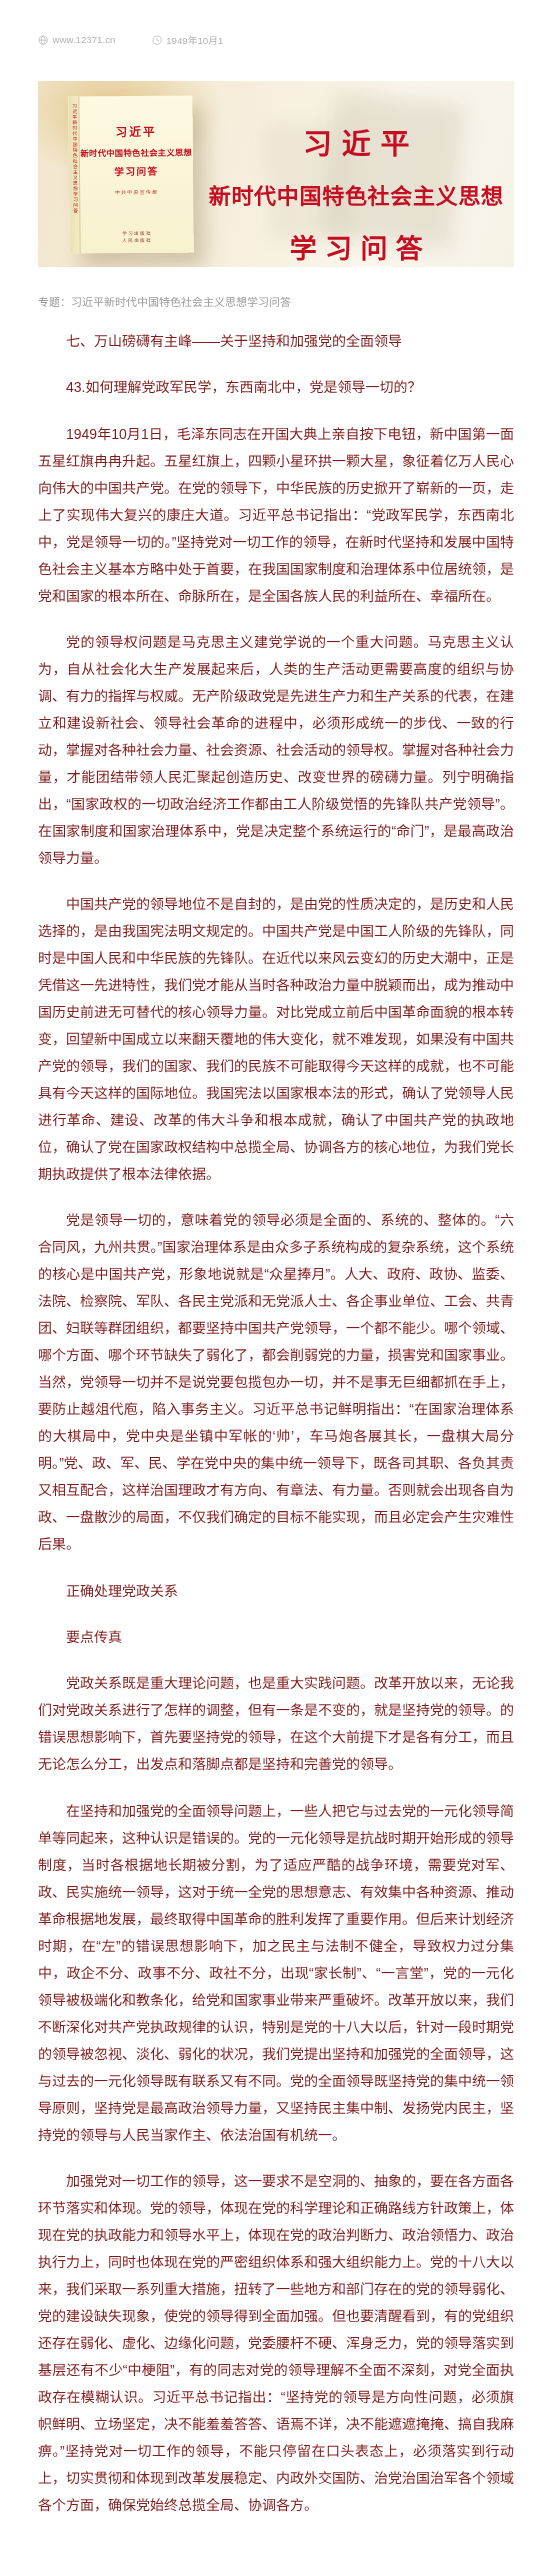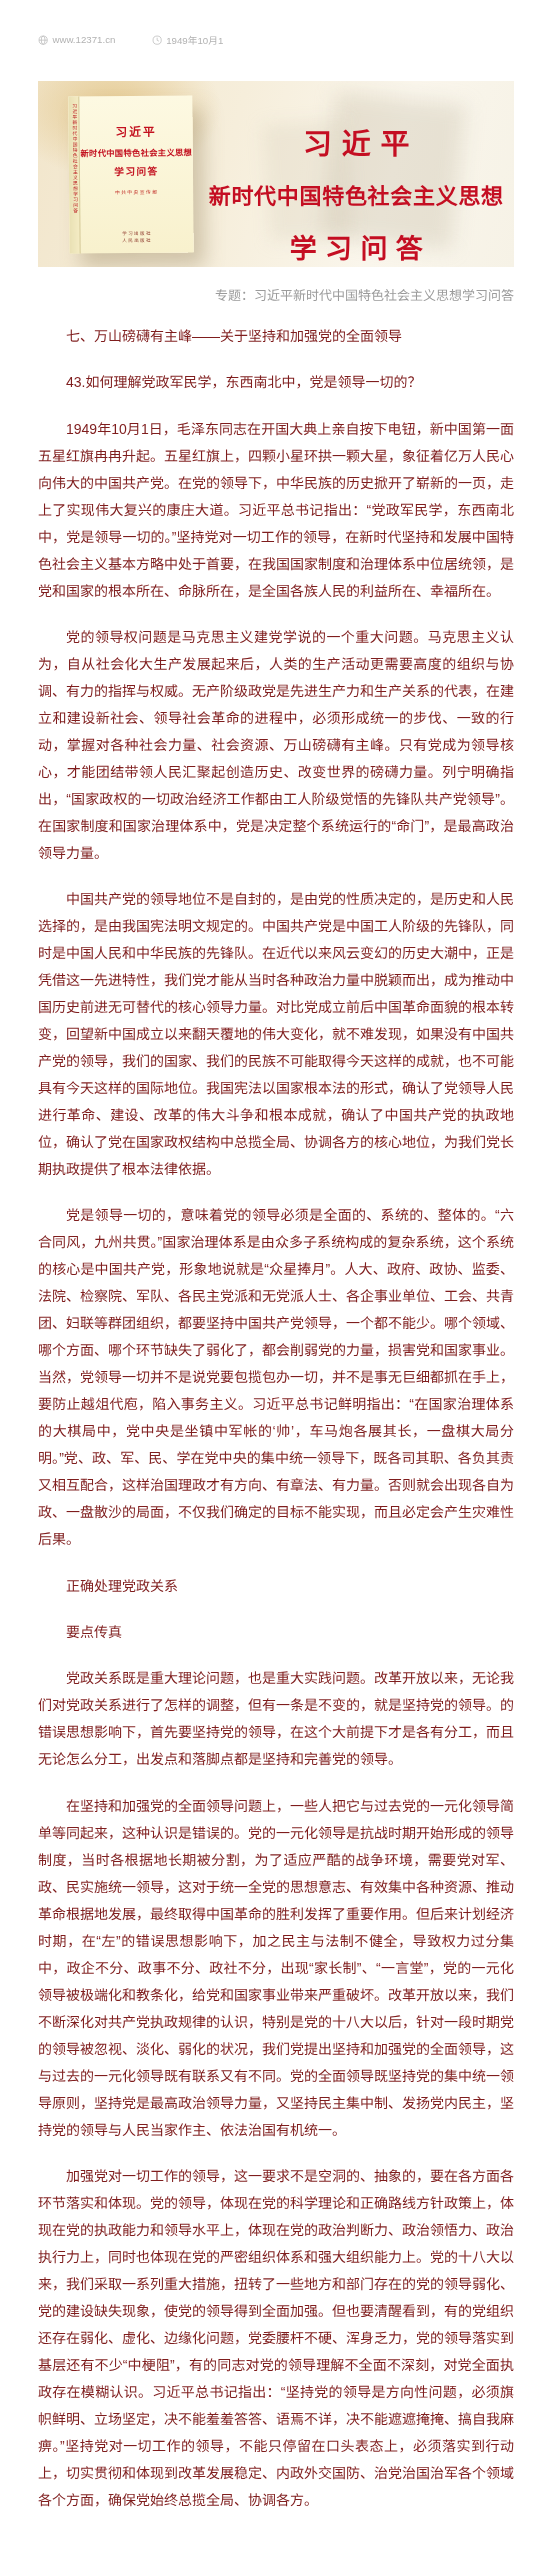--- a/index.html
+++ b/index.html
@@ -98,24 +98,24 @@
     position: absolute; left: 166px; right: 5.5px; top: 39px;
     text-align: center;
     color: #c40e22;
     font-weight: 700;
   }
   .hero-banner .l1 { font-size: 29px; letter-spacing: 9.7px; text-indent: 9.7px; }
   .hero-banner .l2 { font-size: 22px; letter-spacing: 0.7px; margin-top: 16.6px; }
   .hero-banner .l3 { font-size: 27px; letter-spacing: 8.3px; text-indent: 8.3px; margin-top: 16.6px; }
 
   figcaption.caption {
-    margin-top: 18px;
-    text-align: right;
+    margin-top: 26px;
+    text-align: left;
     color: #9b9b9b;
-    font-size: 13px;
+    font-size: 11px;
   }
 
   
   article.body { margin-top: 15px; }
   article.body p {
     font-size: 14px;
     line-height: 27px;
     margin: 19.3px 0;
     text-indent: 2em;
     color: #7f1d1d;
@@ -180,21 +180,21 @@
         <div class="l3">学习问答</div>
       </div>
     </div>
     <figcaption class="caption">专题：习近平新时代中国特色社会主义思想学习问答</figcaption>
   </figure>
 
   <article class="body">
     <p>七、万山磅礴有主峰——关于坚持和加强党的全面领导</p>
     <p>43.如何理解党政军民学，东西南北中，党是领导一切的？</p>
     <p>1949年10月1日，毛泽东同志在开国大典上亲自按下电钮，新中国第一面五星红旗冉冉升起。五星红旗上，四颗小星环拱一颗大星，象征着亿万人民心向伟大的中国共产党。在党的领导下，中华民族的历史掀开了崭新的一页，走上了实现伟大复兴的康庄大道。习近平总书记指出：“党政军民学，东西南北中，党是领导一切的。”坚持党对一切工作的领导，在新时代坚持和发展中国特色社会主义基本方略中处于首要，在我国国家制度和治理体系中位居统领，是党和国家的根本所在、命脉所在，是全国各族人民的利益所在、幸福所在。</p>
-    <p>党的领导权问题是马克思主义建党学说的一个重大问题。马克思主义认为，自从社会化大生产发展起来后，人类的生产活动更需要高度的组织与协调、有力的指挥与权威。无产阶级政党是先进生产力和生产关系的代表，在建立和建设新社会、领导社会革命的进程中，必须形成统一的步伐、一致的行动，掌握对各种社会力量、社会资源、万山磅礴有主峰。只有党成为领导核心，才能团结带领人民汇聚起创造历史、改变世界的磅礴力量。列宁明确指出，“国家政权的一切政治经济工作都由工人阶级觉悟的先锋队共产党领导”。在国家制度和国家治理体系中，党是决定整个系统运行的“命门”，是最高政治领导力量。</p>
+    <p>党的领导权问题是马克思主义建党学说的一个重大问题。马克思主义认为，自从社会化大生产发展起来后，人类的生产活动更需要高度的组织与协调、有力的指挥与权威。无产阶级政党是先进生产力和生产关系的代表，在建立和建设新社会、领导社会革命的进程中，必须形成统一的步伐、一致的行动，掌握对各种社会力量、社会资源、社会活动的领导权。掌握对各种社会力量，才能团结带领人民汇聚起创造历史、改变世界的磅礴力量。列宁明确指出，“国家政权的一切政治经济工作都由工人阶级觉悟的先锋队共产党领导”。在国家制度和国家治理体系中，党是决定整个系统运行的“命门”，是最高政治领导力量。</p>
     <p>中国共产党的领导地位不是自封的，是由党的性质决定的，是历史和人民选择的，是由我国宪法明文规定的。中国共产党是中国工人阶级的先锋队，同时是中国人民和中华民族的先锋队。在近代以来风云变幻的历史大潮中，正是凭借这一先进特性，我们党才能从当时各种政治力量中脱颖而出，成为推动中国历史前进无可替代的核心领导力量。对比党成立前后中国革命面貌的根本转变，回望新中国成立以来翻天覆地的伟大变化，就不难发现，如果没有中国共产党的领导，我们的国家、我们的民族不可能取得今天这样的成就，也不可能具有今天这样的国际地位。我国宪法以国家根本法的形式，确认了党领导人民进行革命、建设、改革的伟大斗争和根本成就，确认了中国共产党的执政地位，确认了党在国家政权结构中总揽全局、协调各方的核心地位，为我们党长期执政提供了根本法律依据。</p>
     <p>党是领导一切的，意味着党的领导必须是全面的、系统的、整体的。“六合同风，九州共贯。”国家治理体系是由众多子系统构成的复杂系统，这个系统的核心是中国共产党，形象地说就是“众星捧月”。人大、政府、政协、监委、法院、检察院、军队、各民主党派和无党派人士、各企事业单位、工会、共青团、妇联等群团组织，都要坚持中国共产党领导，一个都不能少。哪个领域、哪个方面、哪个环节缺失了弱化了，都会削弱党的力量，损害党和国家事业。当然，党领导一切并不是说党要包揽包办一切，并不是事无巨细都抓在手上，要防止越俎代庖，陷入事务主义。习近平总书记鲜明指出：“在国家治理体系的大棋局中，党中央是坐镇中军帐的‘帅’，车马炮各展其长，一盘棋大局分明。”党、政、军、民、学在党中央的集中统一领导下，既各司其职、各负其责又相互配合，这样治国理政才有方向、有章法、有力量。否则就会出现各自为政、一盘散沙的局面，不仅我们确定的目标不能实现，而且必定会产生灾难性后果。</p>
     <p>正确处理党政关系</p>
     <p>要点传真</p>
     <p>党政关系既是重大理论问题，也是重大实践问题。改革开放以来，无论我们对党政关系进行了怎样的调整，但有一条是不变的，就是坚持党的领导。的错误思想影响下，首先要坚持党的领导，在这个大前提下才是各有分工，而且无论怎么分工，出发点和落脚点都是坚持和完善党的领导。</p>
     <p>在坚持和加强党的全面领导问题上，一些人把它与过去党的一元化领导简单等同起来，这种认识是错误的。党的一元化领导是抗战时期开始形成的领导制度，当时各根据地长期被分割，为了适应严酷的战争环境，需要党对军、政、民实施统一领导，这对于统一全党的思想意志、有效集中各种资源、推动革命根据地发展，最终取得中国革命的胜利发挥了重要作用。但后来计划经济时期，在“左”的错误思想影响下，加之民主与法制不健全，导致权力过分集中，政企不分、政事不分、政社不分，出现“家长制”、“一言堂”，党的一元化领导被极端化和教条化，给党和国家事业带来严重破坏。改革开放以来，我们不断深化对共产党执政规律的认识，特别是党的十八大以后，针对一段时期党的领导被忽视、淡化、弱化的状况，我们党提出坚持和加强党的全面领导，这与过去的一元化领导既有联系又有不同。党的全面领导既坚持党的集中统一领导原则，坚持党是最高政治领导力量，又坚持民主集中制、发扬党内民主，坚持党的领导与人民当家作主、依法治国有机统一。</p>
     <p>加强党对一切工作的领导，这一要求不是空洞的、抽象的，要在各方面各环节落实和体现。党的领导，体现在党的科学理论和正确路线方针政策上，体现在党的执政能力和领导水平上，体现在党的政治判断力、政治领悟力、政治执行力上，同时也体现在党的严密组织体系和强大组织能力上。党的十八大以来，我们采取一系列重大措施，扭转了一些地方和部门存在的党的领导弱化、党的建设缺失现象，使党的领导得到全面加强。但也要清醒看到，有的党组织还存在弱化、虚化、边缘化问题，党委腰杆不硬、浑身乏力，党的领导落实到基层还有不少“中梗阻”，有的同志对党的领导理解不全面不深刻，对党全面执政存在模糊认识。习近平总书记指出：“坚持党的领导是方向性问题，必须旗帜鲜明、立场坚定，决不能羞羞答答、语焉不详，决不能遮遮掩掩、搞自我麻痹。”坚持党对一切工作的领导，不能只停留在口头表态上，必须落实到行动上，切实贯彻和体现到改革发展稳定、内政外交国防、治党治国治军各个领域各个方面，确保党始终总揽全局、协调各方。</p>
 
   </article>
 

